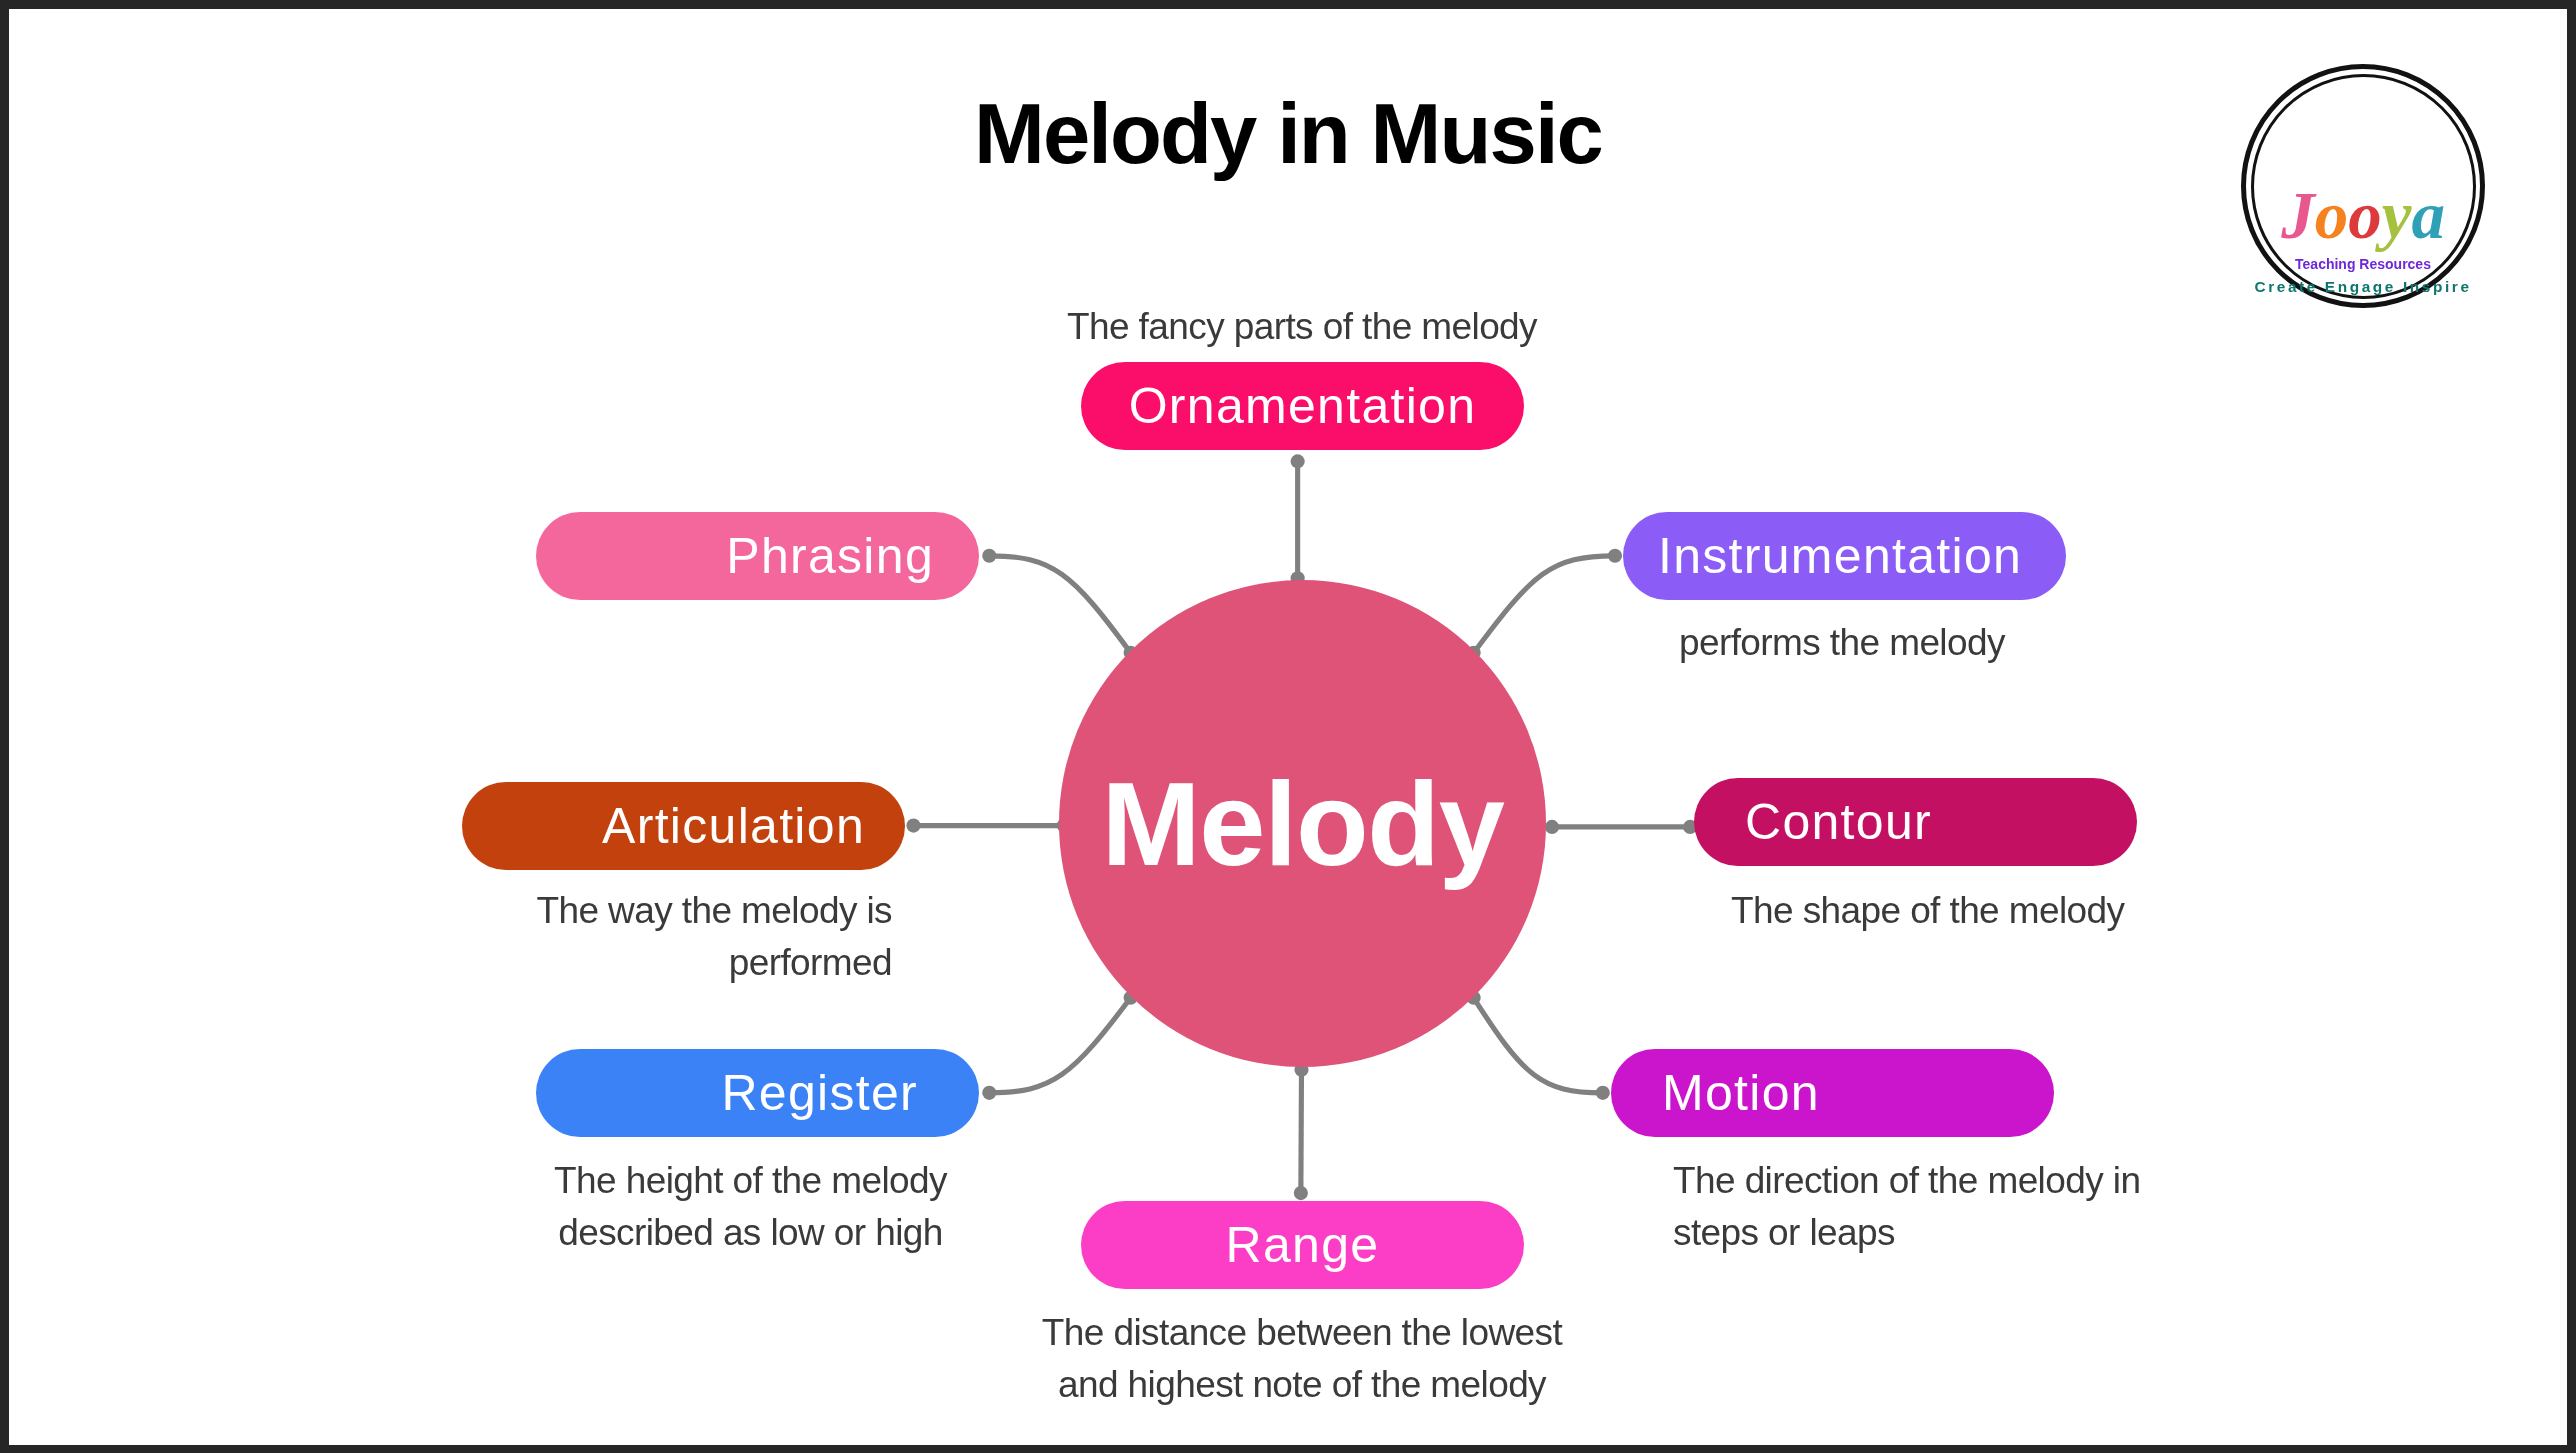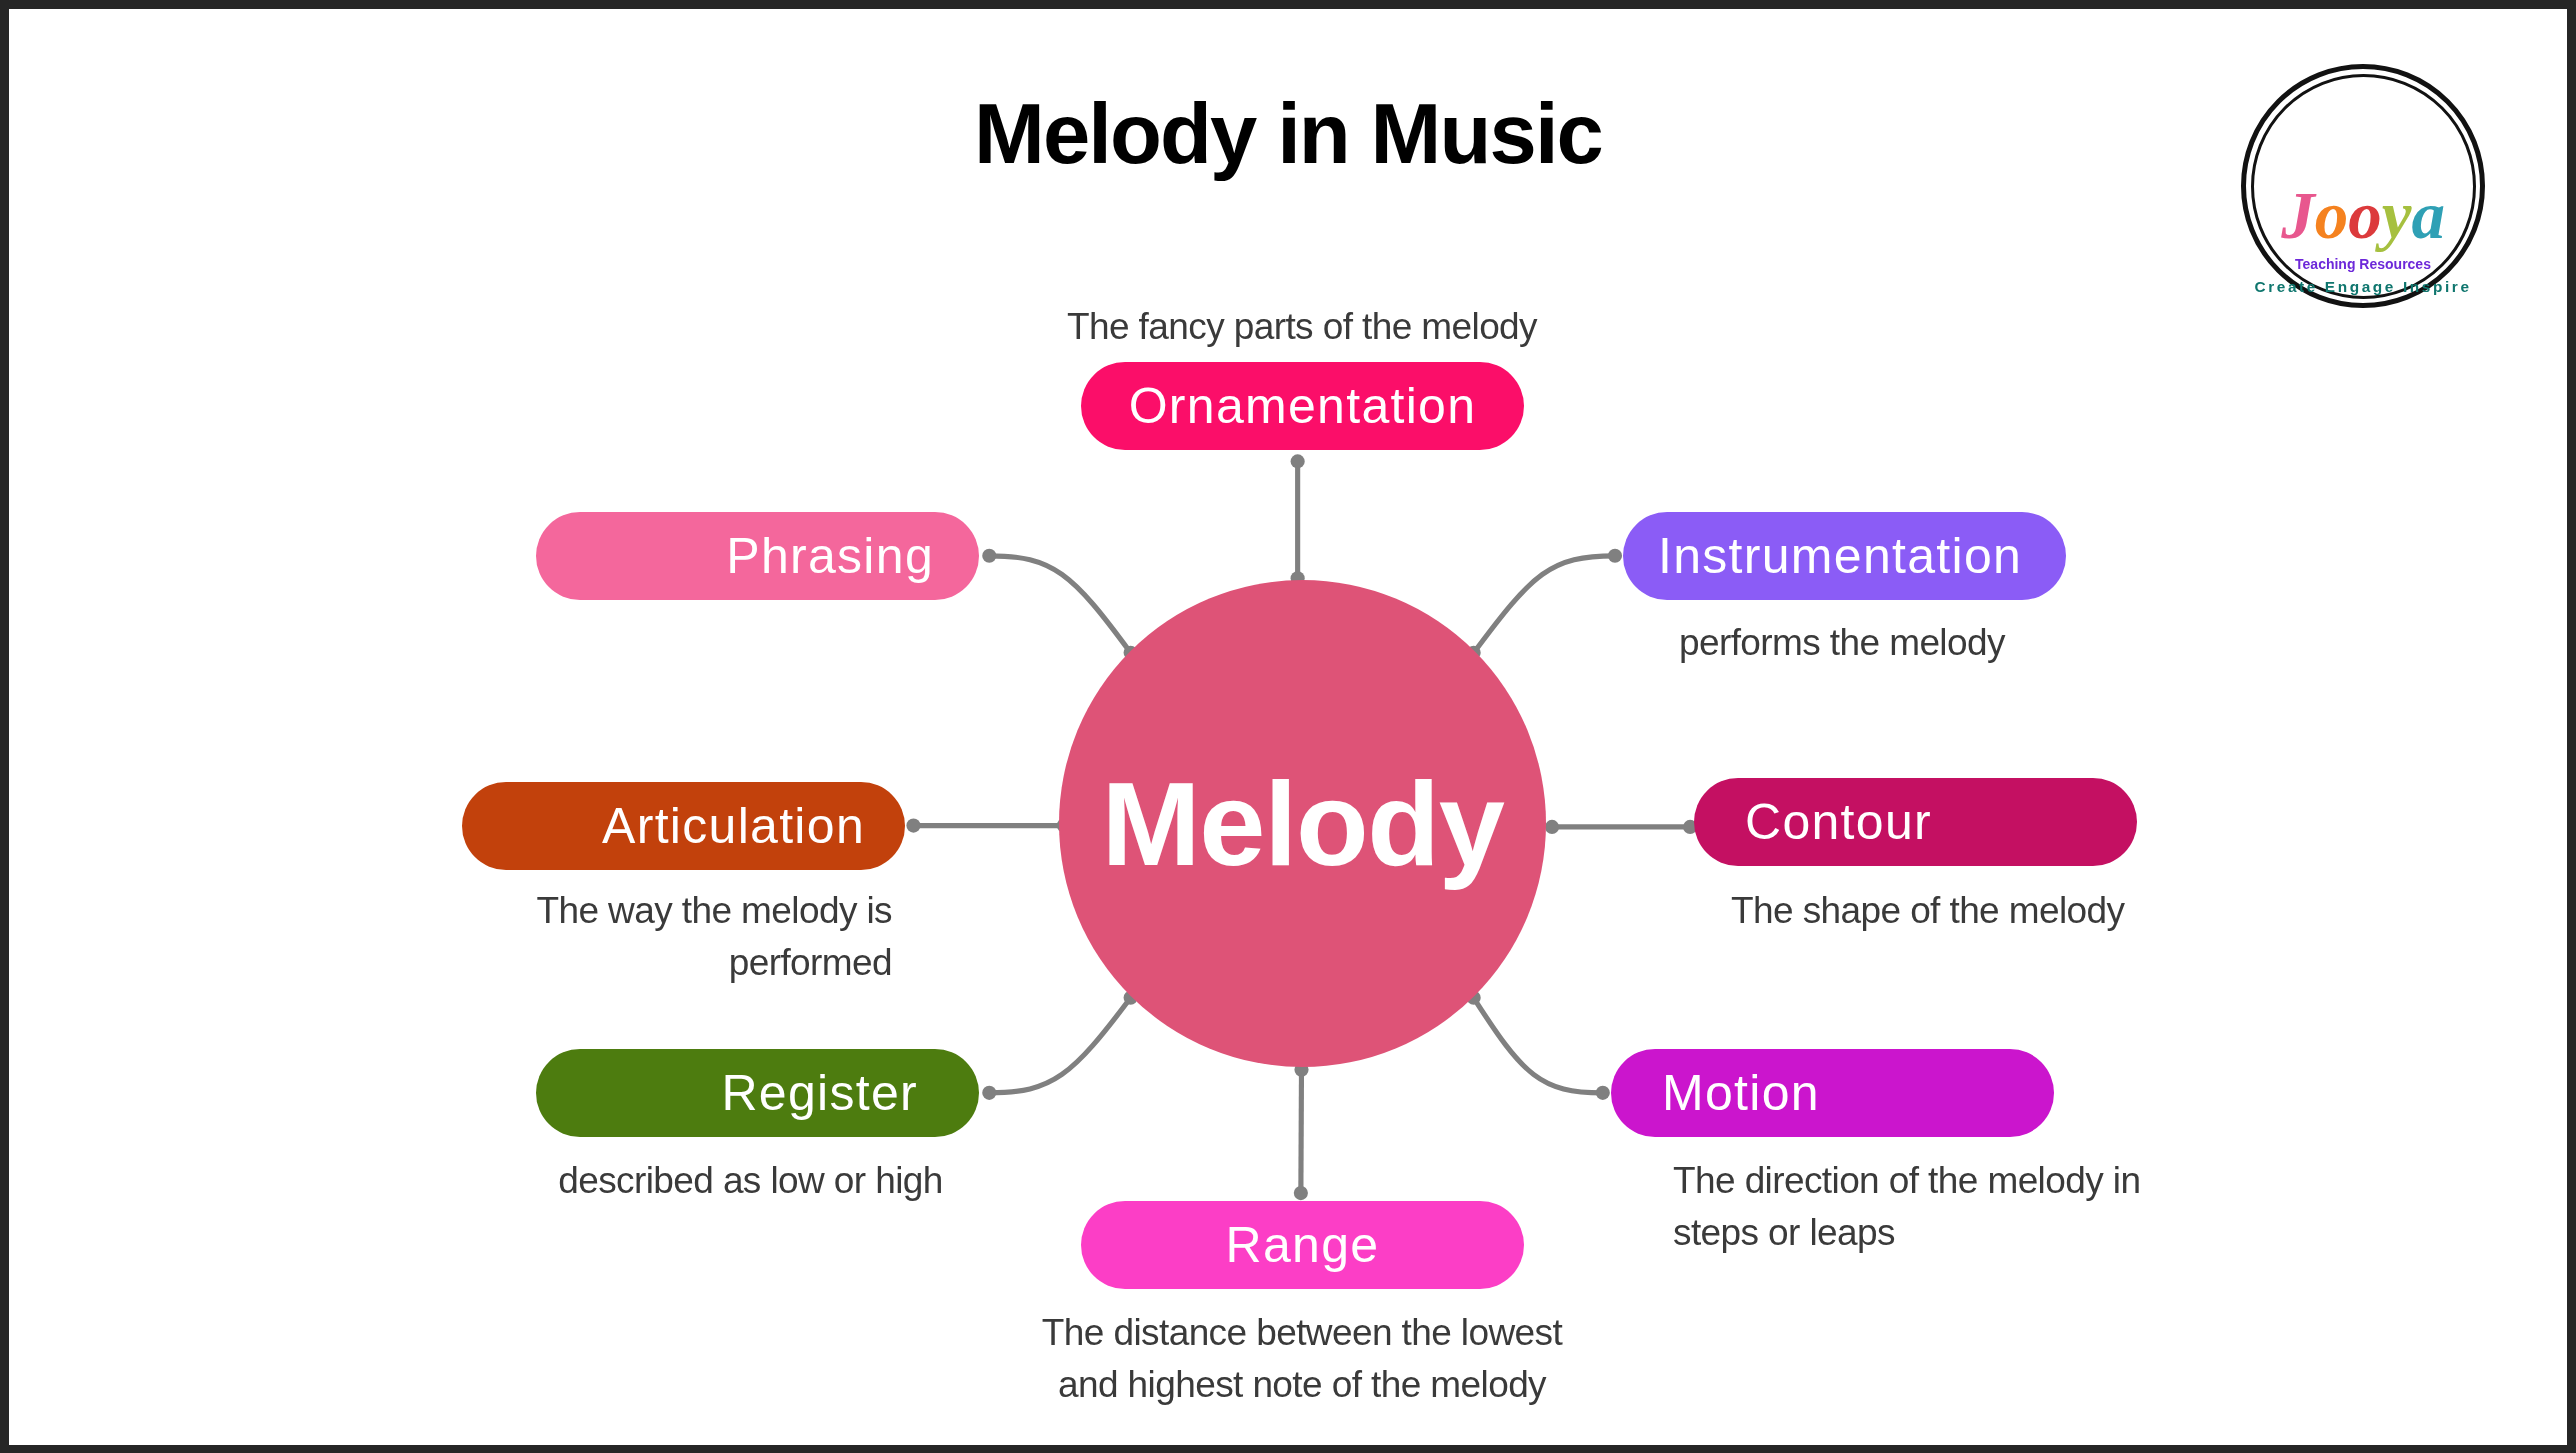--- a/index.html
+++ b/index.html
@@ -127,21 +127,21 @@
   </div>
   <div class="pill" id="pill-contour" style="background-color: rgb(196, 16, 98);">
     <span>Contour</span>
   </div>
   <div class="pill" id="pill-motion" style="background-color: rgb(203, 21, 205);">
     <span>Motion</span>
   </div>
   <div class="pill align-c" id="pill-range" style="background-color: rgb(252, 62, 198);">
     <span>Range</span>
   </div>
-  <div class="pill align-r" id="pill-register" style="background-color: #4d7c0f; align-items: center;">
+  <div class="pill align-r" id="pill-register" style="background-color: #3b82f6; align-items: center;">
     <span>Register</span>
   </div>
   <div class="pill align-r" id="pill-articulation" style="background-color: #c2410c;">
     <span>Articulation</span>
   </div>
   <div class="pill align-r" id="pill-phrasing" style="background-color: rgb(244, 103, 156);">
     <span>Phrasing</span>
   </div>
 
   <div class="desc align-c" id="desc-ornamentation">
@@ -155,20 +155,21 @@
   </div>
   <div class="desc" id="desc-motion">
     <div>The direction of the melody in</div>
     <div>steps or leaps</div>
   </div>
   <div class="desc align-c" id="desc-range">
     <div>The distance between the lowest</div>
     <div>and highest note of the melody</div>
   </div>
   <div class="desc align-c" id="desc-register">
+    <div>The height of the melody</div>
     <div>described as low or high</div>
   </div>
   <div class="desc align-r" id="desc-articulation">
     <div>The way the melody is</div>
     <div>performed</div>
   </div>
 
   <div class="logo">
     <div class="logo-inner">
       <div class="logo-word">

